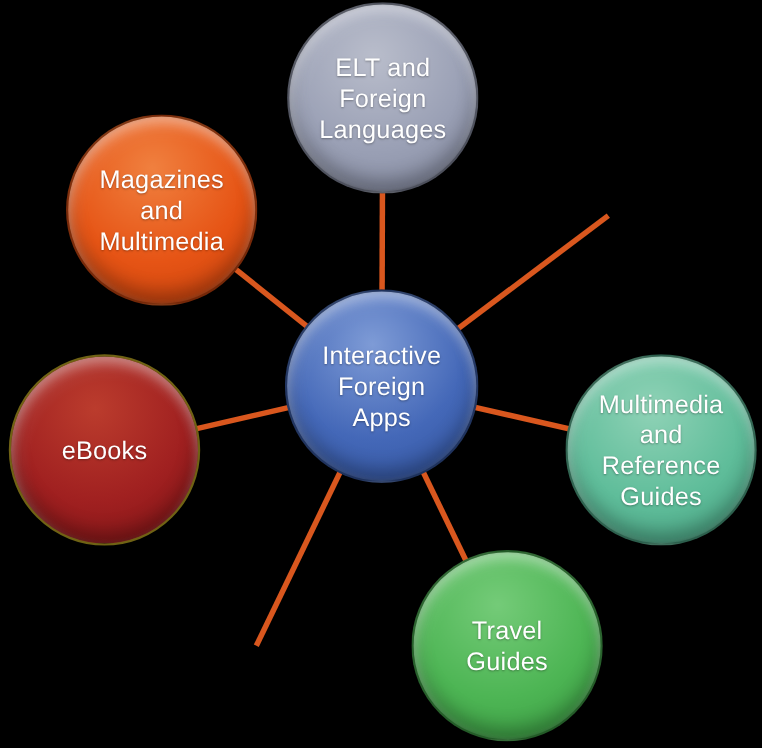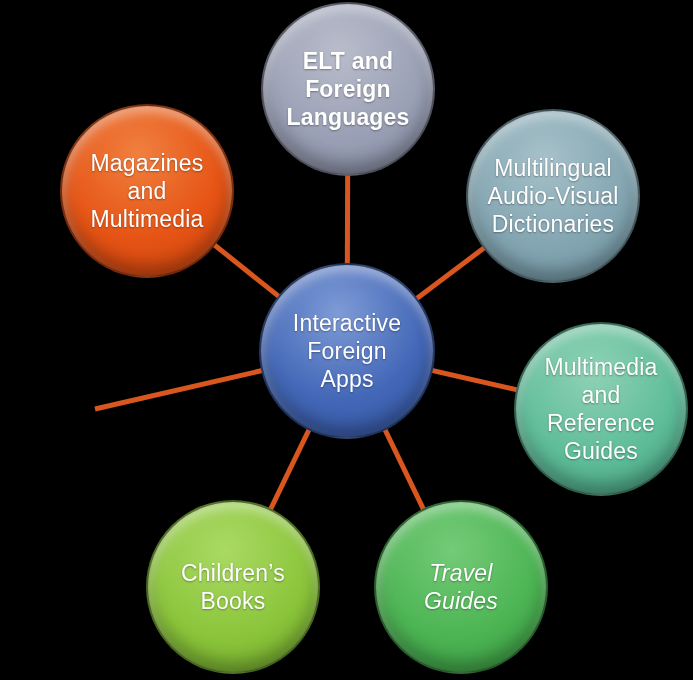--- a/index.html
+++ b/index.html
@@ -47,24 +47,24 @@
   }
   .node .label {
     color: var(--text-color, #ffffff);
     font-size: 23px;
     line-height: 1.22;
     white-space: pre-line;
     text-shadow: 0 1px 2px rgba(0,0,0,0.35);
     letter-spacing: 0.2px;
   }
   .n-center { left: 259px; top: 263px; width: 176px; height: 176px; }
-  .n-elt    { left: 261px; top: 2px; font-weight: bold;   }
+  .n-elt    { left: 261px; top: 2px;   }
   .n-multi  { left: 466px; top: 109px; }
   .n-text   { left: 514px; top: 322px; }
-  .n-travel { left: 374px; top: 500px; font-style: italic; }
+  .n-travel { left: 374px; top: 500px; }
   .n-child  { left: 146px; top: 500px; }
   .n-ebooks { left: 8px;   top: 322px; }
   .n-mag    { left: 60px;  top: 104px; text-align: center; }
 </style>
 </head>
 <body style="background: rgb(0, 0, 0);">
 
 <div class="canvas" style="background: rgb(0, 0, 0); --line-color: #d9571e; --text-color: #ffffff;">
 
   <svg class="spokes" viewBox="0 0 693 680" xmlns="http://www.w3.org/2000/svg">
@@ -76,43 +76,37 @@
     <line x1="347" y1="351" x2="95" y2="409"></line>
     <line x1="347" y1="351" x2="147" y2="191"></line>
   </svg>
 
   <div class="node n-elt" style="--c-base: #9aa0b5; --c-light: #b9bdcb; --c-dark: #7f859b;">
     <span class="label">ELT and
 Foreign
 Languages</span>
   </div>
 
-  <div class="node n-multi" style="--c-base: #84a6b2; --c-light: #a6c1c9; --c-dark: #6b909e;">
-    <span class="label">Multilingual
-Audio-Visual
-Dictionaries</span>
-  </div>
 
   <div class="node n-text" style="--c-base: #5fbd9a; --c-light: #8fd2b6; --c-dark: #45a07f;">
     <span class="label">Multimedia
 and
 Reference
 Guides</span>
   </div>
 
   <div class="node n-travel" style="--c-base: #4db554; --c-light: #74cb78; --c-dark: #37983f;">
     <span class="label">Travel
 Guides</span>
   </div>
 
-  <div class="node n-child" style="--c-base: #8cc63c; --c-light: #aad964; --c-dark: #6fa928;">
-    <span class="label">Children’s
-Books</span>
+
+  <div class="node n-ebooks" style="--c-base: #a02020; --c-light: #bb3c2d; --c-dark: #7c1215; --ring: #6f6214;">
+    <span class="label">eBooks</span>
   </div>
-
 
   <div class="node n-mag" style="--c-base: #e65415; --c-light: #f0803f; --c-dark: #c43f0c;">
     <span class="label">Magazines
 and
 Multimedia</span>
   </div>
 
   <div class="node n-center" style="--c-base: #4468b8; --c-light: #7e9bd6; --c-dark: #2f519b;">
     <span class="label">Interactive
 Foreign

